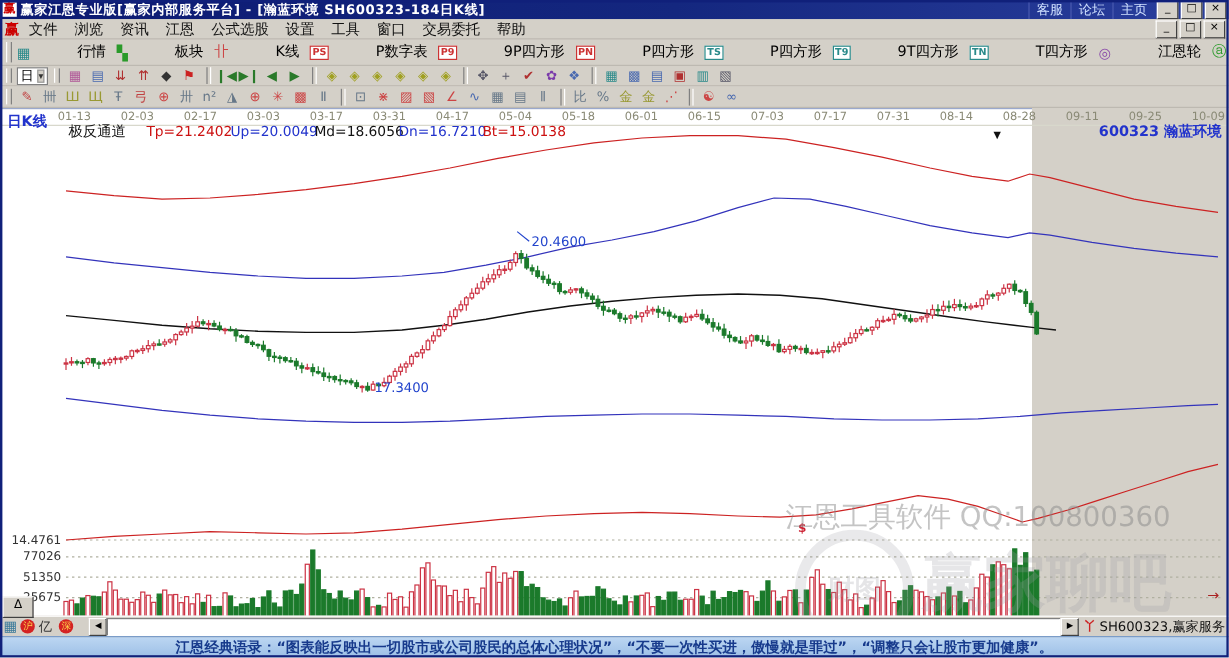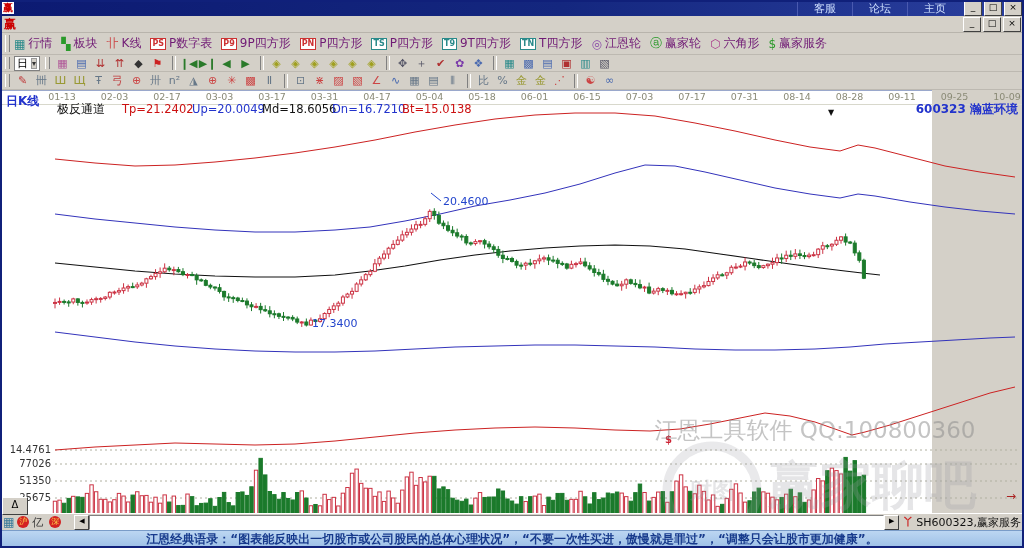--- a/index.html
+++ b/index.html
@@ -8,48 +8,48 @@
        background:#d4d0c8;border:0;}
   .frame{position:absolute;inset:0;border:2px solid #10207a;pointer-events:none;z-index:99;}
   
   .titlebar{position:absolute;left:0;top:0;width:1024px;height:16px;
     background:linear-gradient(90deg,#0c1a72 0%,#14277f 55%,#2a3f9e 100%);
     color:#fff;display:flex;align-items:center;padding:0 2px;box-sizing:border-box;}
   .titlebar .appico{width:12px;height:12px;background:#fff;color:#c00;font-size:10px;line-height:12px;
     text-align:center;font-weight:bold;margin-right:3px;flex:none;}
   .titlebar .ttl{font-weight:bold;font-size:11px;white-space:nowrap;letter-spacing:.5px;}
   .cap-links{margin-left:auto;display:flex;align-items:center;}
-  .cap-link{color:#cfe0ff;font-size:11px;padding:0 16px;border-left:1px solid #4a5ab0;cursor:pointer;text-align:right;}
+  .cap-link{color:#cfe0ff;font-size:11px;padding:0 6px;border-left:1px solid #4a5ab0;cursor:pointer;text-align:right;}
   .winbtn{width:16px;height:13px;background:#d4d0c8;border:1px solid;border-color:#fff #404040 #404040 #fff;
     color:#000;font-size:9px;line-height:11px;text-align:center;margin-left:2px;cursor:pointer;flex:none;}
   
   .menubar{position:absolute;left:0;top:16px;width:1024px;height:17px;background:#d4d0c8;
     border-bottom:1px solid #b8b4ac;display:flex;align-items:center;padding-left:4px;box-sizing:border-box;}
   .menubar .appico2{color:#c00;font-weight:bold;margin-right:8px;font-size:12px;}
   .mi{margin-right:14px;color:#111;cursor:pointer;white-space:nowrap;}
   .menu-right{margin-left:auto;display:flex;margin-right:3px;}
   
   .tb{position:absolute;left:0;width:1024px;background:#d4d0c8;display:flex;align-items:center;
       box-sizing:border-box;border-bottom:1px solid #bdb9b1;}
   .tb1{top:33px;height:22px;padding-left:4px;}
   .tb2{top:55px;height:17px;padding-left:4px;}
   .tb3{top:72px;height:18px;padding-left:4px;}
   .grip{width:3px;height:80%;border-left:1px solid #fff;border-right:1px solid #808080;margin:0 4px 0 1px;flex:none;}
   .tb1-btn{display:flex;align-items:center;margin-right:9px;cursor:pointer;white-space:nowrap;}
   .tb1-btn .g{font-size:12px;margin-right:3px;}
   .tb1-btn .badge{font-size:8px;font-weight:bold;border:1px solid;padding:0 1px;background:#fff;line-height:10px;margin-right:3px;}
-  .tb1-btn .lbl{color:#701a75;}
+  .tb1-btn .lbl{color:#000000;margin-left:36px;}
   .tbi{width:17px;height:15px;display:inline-flex;align-items:center;justify-content:center;
        font-size:11px;margin-right:2px;cursor:pointer;flex:none;}
   .sep{width:2px;height:14px;border-left:1px solid #808080;border-right:1px solid #fff;margin:0 4px;flex:none;}
   .combo{display:flex;align-items:center;border:1px solid #808080;background:#fff;height:13px;
          padding:0 2px;margin-right:4px;cursor:pointer;font-size:11px;}
   .combo .ar{font-size:8px;margin-left:3px;color:#333;background:#d4d0c8;border:1px solid #999;line-height:9px;}
   
-  .chart{position:absolute;left:0;top:90px;width:932px;height:423px;background:#ffffff;border-top:1px solid #9aa8cc;}
+  .chart{position:absolute;left:0;top:90px;width:860px;height:423px;background:#ffffff;border-top:1px solid #9aa8cc;}
   .ktab{position:absolute;left:6px;top:2px;color:#2233cc;font-weight:bold;font-size:12px;z-index:5;}
   .volbtn{position:absolute;left:2px;top:406px;width:24px;height:16px;background:#d4d0c8;
     border:1px solid;border-color:#fff #404040 #404040 #fff;text-align:center;font-size:10px;line-height:14px;z-index:6;cursor:pointer;}
   
   .statusbar{position:absolute;left:0;top:513px;width:1024px;height:17px;background:#d4d0c8;
     border-top:1px solid #fff;display:flex;align-items:center;padding:0 3px;box-sizing:border-box;font-size:11px;}
   .sb-ico{flex:none;margin-right:3px;}
   .coin{width:12px;height:12px;border-radius:50%;background:#d42222;color:#ffd44a;font-size:8px;
         line-height:12px;text-align:center;flex:none;margin-right:3px;}
   .grn{color:#008800;white-space:nowrap;}
@@ -63,32 +63,45 @@
   
   .footer{position:absolute;left:0;top:530px;width:1024px;height:18px;
     background:linear-gradient(#bcd6f2,#9cbfe6);border-top:1px solid #7a9cc8;
     color:#173a8c;font-weight:bold;font-size:12px;text-align:center;line-height:17px;box-sizing:border-box;white-space:nowrap;}
 </style>
 </head>
 <body>
 
 <div class="titlebar">
   <span class="appico">赢</span>
+  <span class="ttl">赢家江恩专业版[赢家内部服务平台] - [瀚蓝环境  SH600323-184日K线]</span>
   <span class="cap-links">
       <span class="cap-link">客服</span>
       <span class="cap-link">论坛</span>
       <span class="cap-link">主页</span>
     </span>
   <span class="winbtn">_</span>
   <span class="winbtn">□</span>
   <span class="winbtn">×</span>
 </div>
 
 <div class="menubar">
   <span class="appico2">赢</span>
+  <span id="menu-items" style="display:flex">
+      <span class="mi">文件</span>
+      <span class="mi">浏览</span>
+      <span class="mi">资讯</span>
+      <span class="mi">江恩</span>
+      <span class="mi">公式选股</span>
+      <span class="mi">设置</span>
+      <span class="mi">工具</span>
+      <span class="mi">窗口</span>
+      <span class="mi">交易委托</span>
+      <span class="mi">帮助</span>
+    </span>
   <span class="menu-right">
     <span class="winbtn">_</span>
     <span class="winbtn">□</span>
     <span class="winbtn">×</span>
   </span>
 </div>
 
 <div class="tb tb1" id="toolbar1">
     <span class="grip"></span>
     <span class="tb1-btn">

